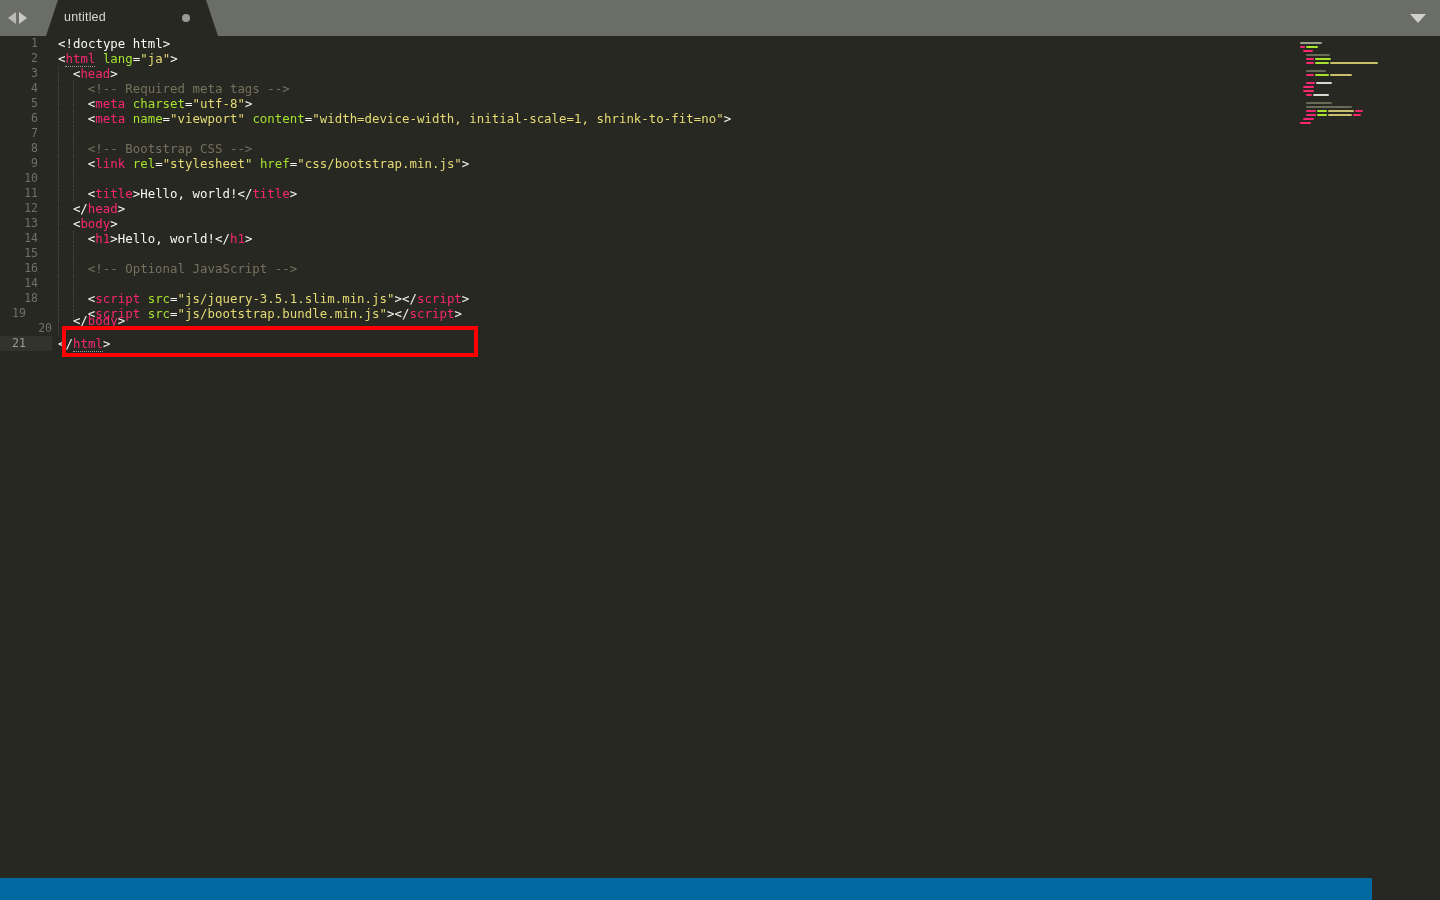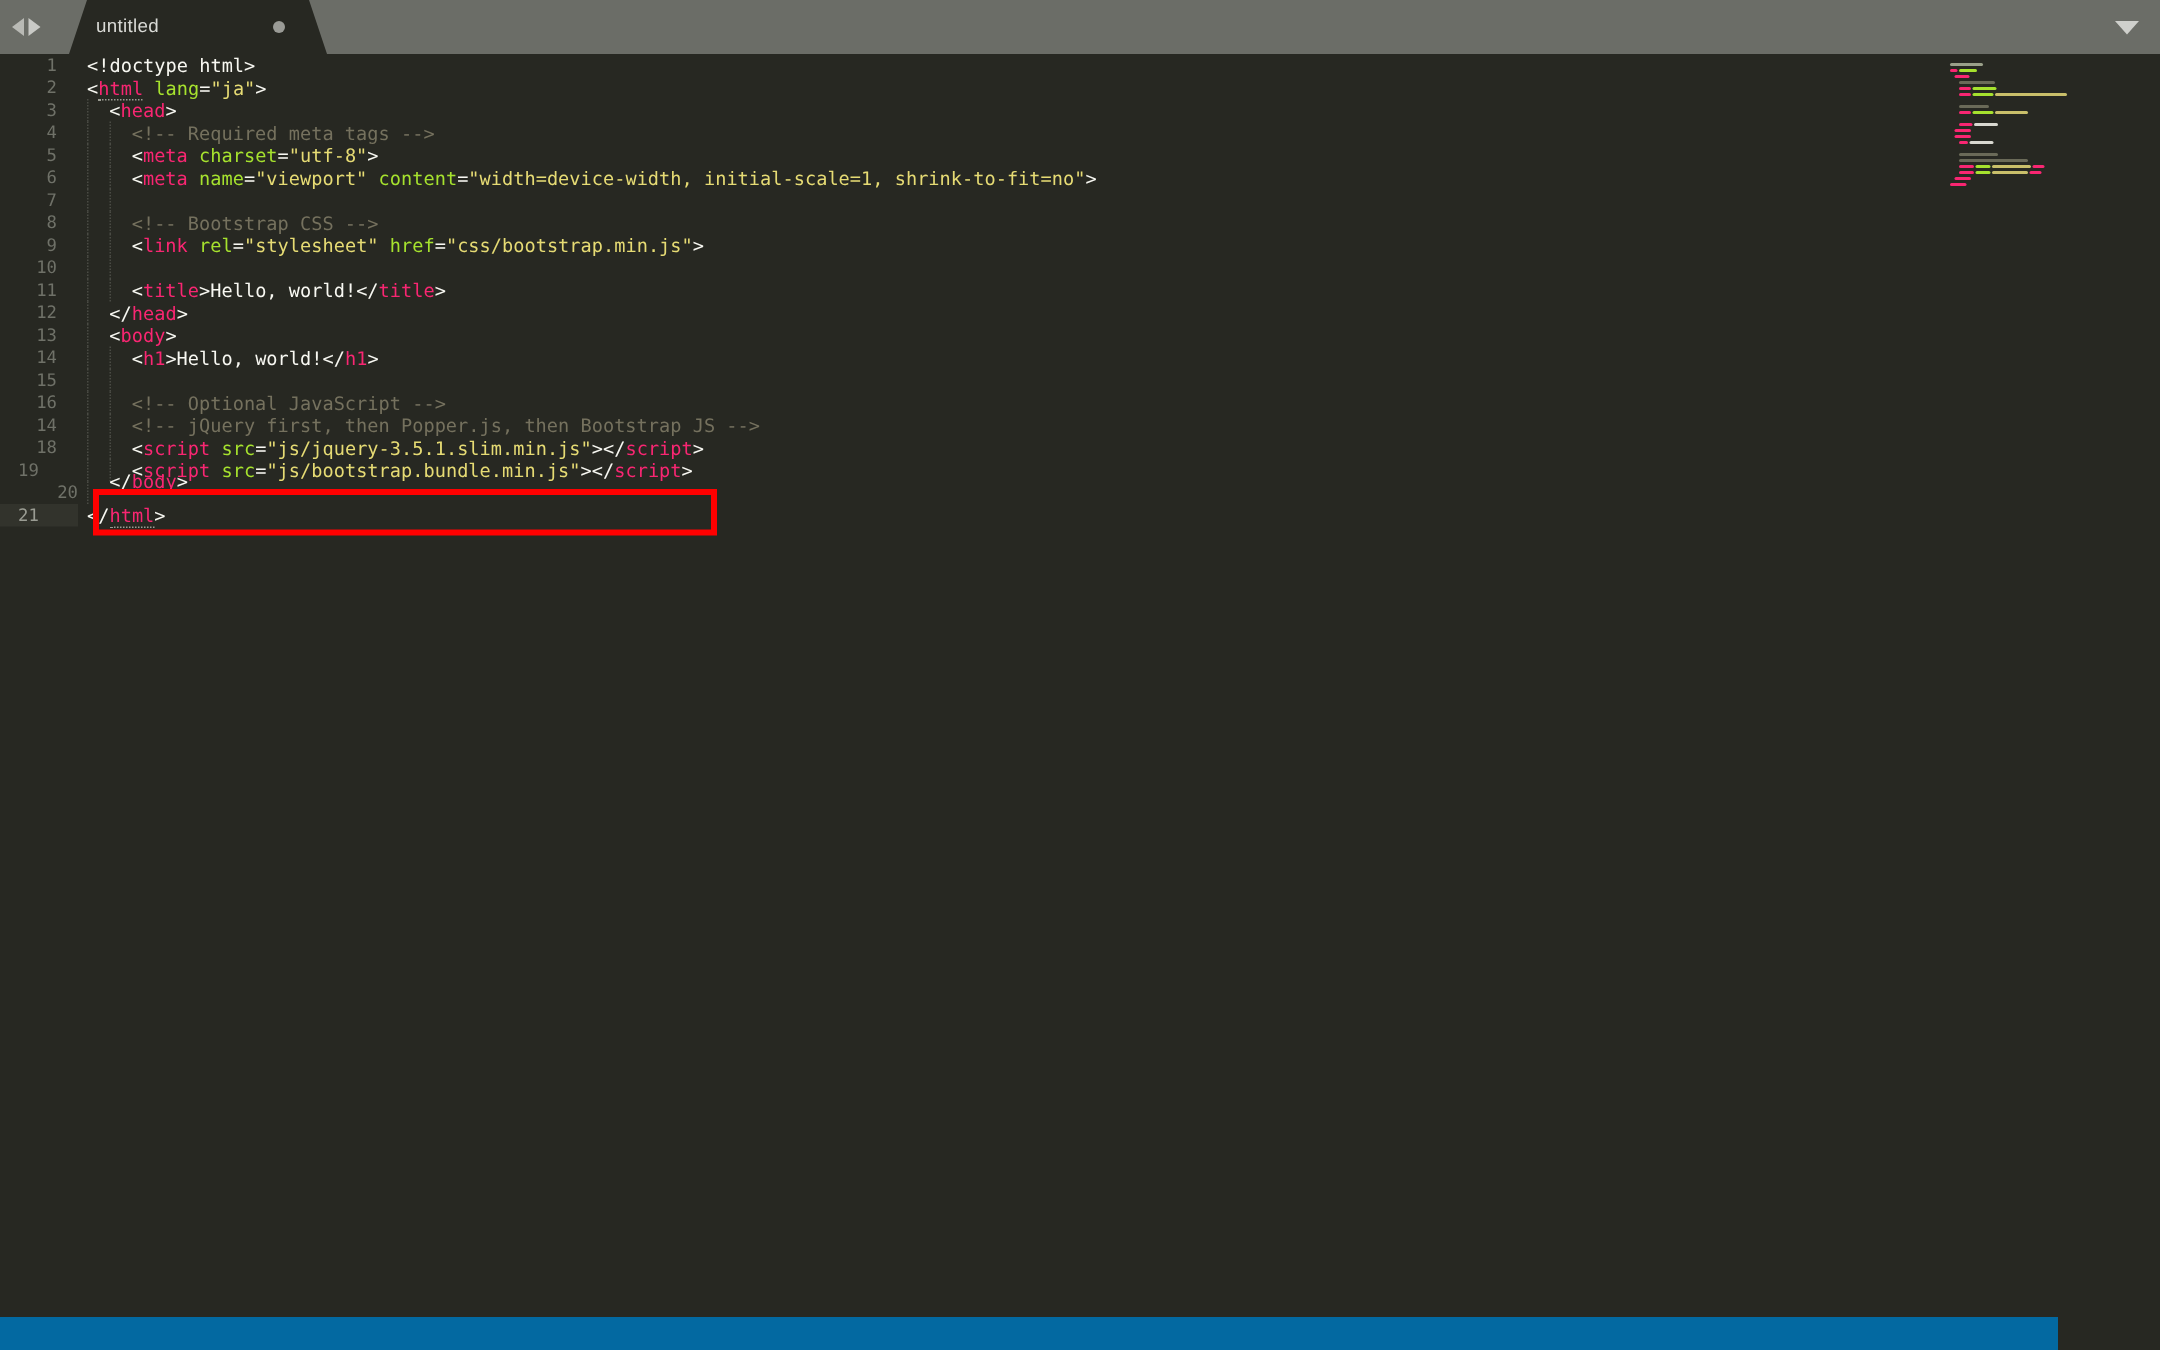--- a/index.html
+++ b/index.html
@@ -295,21 +295,20 @@
         <div class="iguide" style="left: 0px; top: 195px; height: 15px;"></div>
         <div class="iguide" style="left: 14.9px; top: 195px; height: 15px;"></div>
         <div class="line" style="top: 195px; left: 29.8px;"><span class="t-punc">&lt;</span><span class="t-tag">h1</span><span class="t-punc">&gt;</span><span class="t-plain">Hello, world!</span><span class="t-punc">&lt;/</span><span class="t-tag">h1</span><span class="t-punc">&gt;</span></div>
         <div class="iguide" style="left: 0px; top: 210px; height: 15px;"></div>
         <div class="iguide" style="left: 14.9px; top: 210px; height: 15px;"></div>
         <div class="iguide" style="left: 0px; top: 225px; height: 15px;"></div>
         <div class="iguide" style="left: 14.9px; top: 225px; height: 15px;"></div>
         <div class="line" style="top: 225px; left: 29.8px;"><span class="t-com">&lt;!-- Optional JavaScript --&gt;</span></div>
         <div class="iguide" style="left: 0px; top: 240px; height: 15px;"></div>
         <div class="iguide" style="left: 14.9px; top: 240px; height: 15px;"></div>
-        <div class="line" style="top: 240px; left: 29.8px;"><span class="t-com">&lt;!-- jQuery first, then Popper.js, then Bootstrap JS --&gt;</span></div>
         <div class="iguide" style="left: 0px; top: 255px; height: 15px;"></div>
         <div class="iguide" style="left: 14.9px; top: 255px; height: 15px;"></div>
         <div class="line" style="top: 255px; left: 29.8px;"><span class="t-punc">&lt;</span><span class="t-tag">script</span><span class="t-plain"> </span><span class="t-attr">src</span><span class="t-punc">=</span><span class="t-str">"js/jquery-3.5.1.slim.min.js"</span><span class="t-punc">&gt;&lt;/</span><span class="t-tag">script</span><span class="t-punc">&gt;</span></div>
         <div class="iguide" style="left: 0px; top: 270px; height: 15px;"></div>
         <div class="iguide" style="left: 14.9px; top: 270px; height: 15px;"></div>
         <div class="line" style="top: 270px; left: 29.8px;"><span class="t-punc">&lt;</span><span class="t-tag">script</span><span class="t-plain"> </span><span class="t-attr">src</span><span class="t-punc">=</span><span class="t-str">"js/bootstrap.bundle.min.js"</span><span class="t-punc">&gt;&lt;/</span><span class="t-tag">script</span><span class="t-punc">&gt;</span></div>
         <div class="iguide" style="left: 0px; top: 285px; height: 15px;"></div>
         <div class="line" style="top: 277px; left: 14.9px;"><span class="t-punc">&lt;/</span><span class="t-tag">body</span><span class="t-punc">&gt;</span></div>
         <div class="line" style="top: 300px; left: 0px;"><span class="t-punc">&lt;/</span><span class="t-tag t-under">html</span><span class="t-punc">&gt;</span></div>
       </div>

